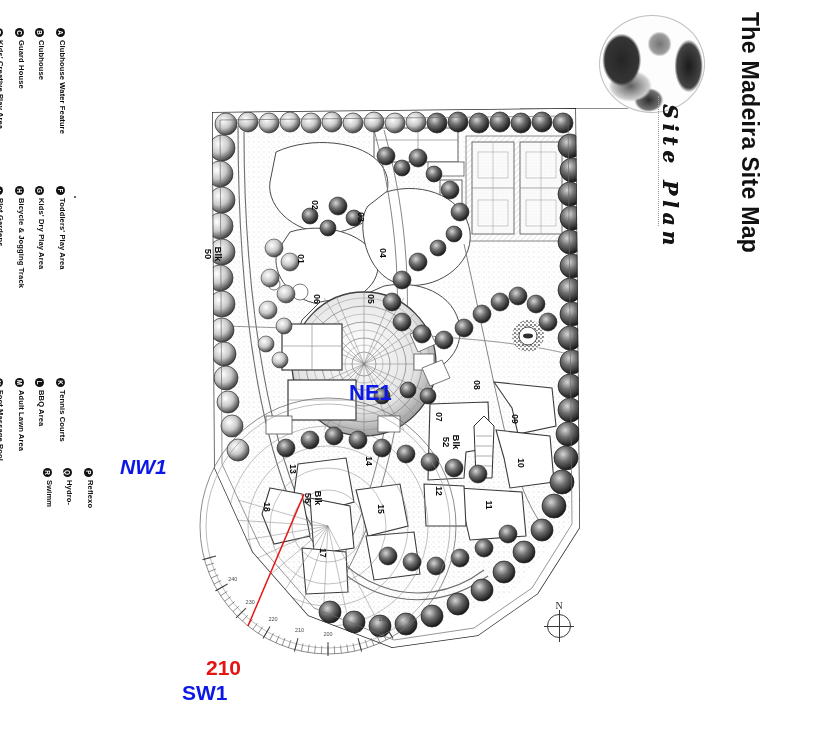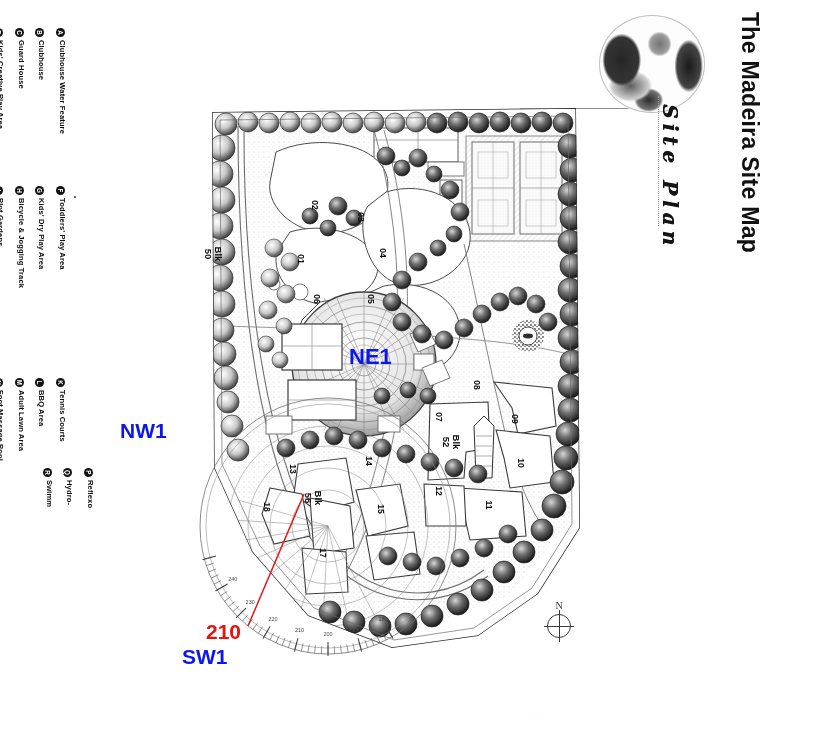--- a/index.html
+++ b/index.html
@@ -142,26 +142,27 @@
   #map-canvas {
     position: absolute; inset: 0;
   }
 
   
   .annot {
     position: absolute;
     font-family: "Liberation Sans", sans-serif;
     font-weight: bold;
     white-space: nowrap;
+    margin-top: 36px;
   }
   .annot.blue { color: #0b17e8; }
   .annot.red  { color: #e61313; }
 
   #annot-ne1 { left: 349px; top: 344px; font-size: 22px; }
-  #annot-nw1 { left: 120px; top: 419px; font-size: 21px; }
+  #annot-nw1 { left: 120px; top: 419px; font-size: 21px; font-style: italic; }
   #annot-sw1 { left: 182px; top: 645px; font-size: 21px; }
   #annot-210 { left: 206px; top: 620px; font-size: 21px; }
 
   
   #compass {
     position: absolute;
     left: 540px; top: 600px;
     width: 38px; height: 48px;
   }
   #compass .c-n {

